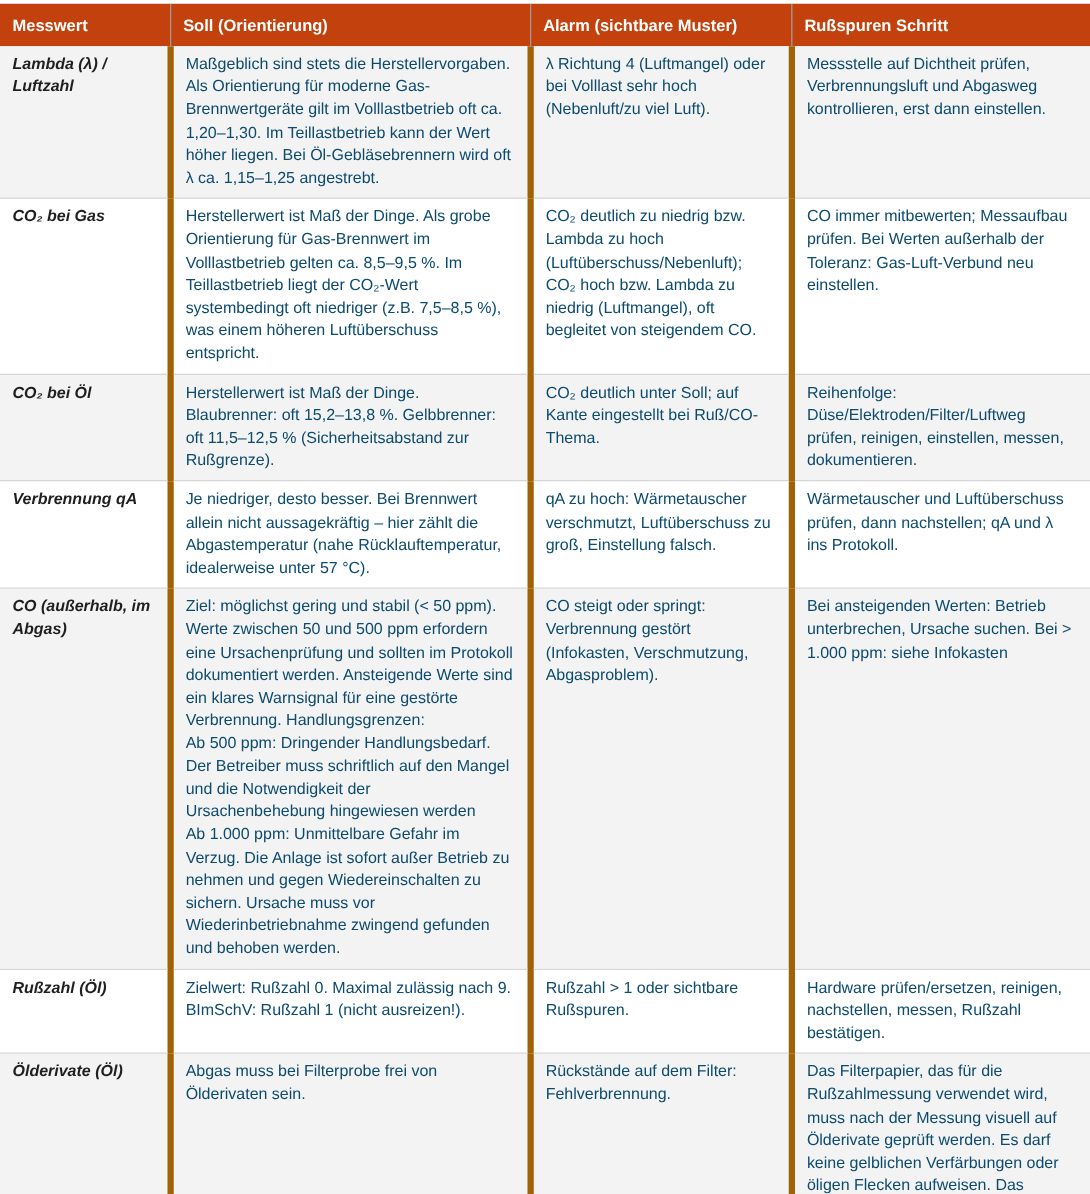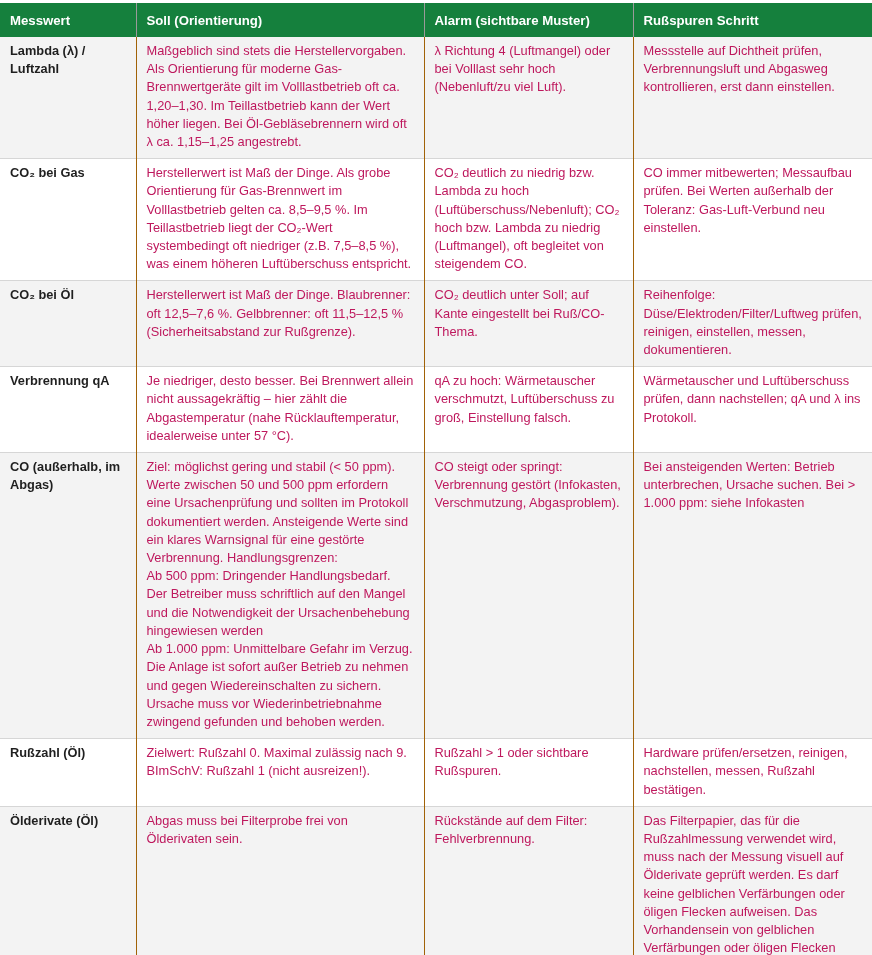--- a/index.html
+++ b/index.html
@@ -18,46 +18,46 @@
     border-collapse: collapse;
     table-layout: fixed;
     border-bottom: 1px solid #d2d2d2;
   }
   col.col-messwert { width: 136px; }
   col.col-soll     { width: 288px; }
   col.col-alarm    { width: 209px; }
   col.col-schritt  { width: 239px; }
 
   thead th {
-    background: #15803d;
+    background: #c2410c;
     color: #ffffff;
     font-size: 13.2px;
     font-weight: bold;
     text-align: left;
     vertical-align: middle;
     height: 34px;
     padding: 0 10px;
     border-left: 1px solid #9a9a9a;
   }
   thead th:first-child { border-left: none; }
 
   tbody td {
     vertical-align: top;
     font-size: 12.8px;
     line-height: 18.2px;
-    color: #be185d;
+    color: #0c4a6e;
     padding: 5px 10px 7px 10px;
-    border-left: 1px solid #a16207;
+    border-left: 5px solid #a16207;
     border-top: 1px solid #d6d6d6;
     white-space: pre-line;
     overflow-wrap: break-word;
     hyphens: auto;
     -webkit-hyphens: auto;
   }
-  tbody td:first-child { border-left: none; }
+  tbody td:first-child { border-left: none; font-style: italic; }
   tbody tr:first-child td { border-top: none; }
 
   tbody tr:nth-child(odd) td { background: #f3f3f3; }
   tbody tr:nth-child(even) td { background: #ffffff; }
 
   tbody td.c-messwert {
     font-weight: bold;
     color: #1f1f1f;
     hyphens: none;
     -webkit-hyphens: none;
@@ -90,21 +90,21 @@
         <td>Messstelle auf Dichtheit prüfen, Verbrennungsluft und Abgasweg kontrollieren, erst dann einstellen.</td>
       </tr>
       <tr>
         <td class="c-messwert">CO₂ bei Gas</td>
         <td>Herstellerwert ist Maß der Dinge. Als grobe Orientierung für Gas-Brennwert im Volllastbetrieb gelten ca. 8,5–9,5 %. Im Teillastbetrieb liegt der CO₂-Wert systembedingt oft niedriger (z.B. 7,5–8,5 %), was einem höheren Luftüberschuss entspricht.</td>
         <td>CO₂ deutlich zu niedrig bzw. Lambda zu hoch (Luftüberschuss/Nebenluft); CO₂ hoch bzw. Lambda zu niedrig (Luftmangel), oft begleitet von steigendem CO.</td>
         <td>CO immer mitbewerten; Messaufbau prüfen. Bei Werten außerhalb der Toleranz: Gas-Luft-Verbund neu einstellen.</td>
       </tr>
       <tr>
         <td class="c-messwert">CO₂ bei Öl</td>
-        <td>Herstellerwert ist Maß der Dinge. Blaubrenner: oft 12,5–7,6 %. Gelbbrenner: oft 11,5–12,5 % (Sicherheitsabstand zur Rußgrenze).</td>
+        <td>Herstellerwert ist Maß der Dinge. Blaubrenner: oft 15,2–13,8 %. Gelbbrenner: oft 11,5–12,5 % (Sicherheitsabstand zur Rußgrenze).</td>
         <td>CO₂ deutlich unter Soll; auf Kante eingestellt bei Ruß/CO-Thema.</td>
         <td>Reihenfolge: Düse/Elektroden/Filter/Luftweg prüfen, reinigen, einstellen, messen, dokumentieren.</td>
       </tr>
       <tr>
         <td class="c-messwert">Verbrennung qA</td>
         <td>Je niedriger, desto besser. Bei Brennwert allein nicht aussagekräftig – hier zählt die Abgastemperatur (nahe Rücklauftemperatur, idealerweise unter 57 °C).</td>
         <td>qA zu hoch: Wärmetauscher verschmutzt, Luftüberschuss zu groß, Einstellung falsch.</td>
         <td>Wärmetauscher und Luftüberschuss prüfen, dann nachstellen; qA und λ ins Protokoll.</td>
       </tr>
       <tr>

